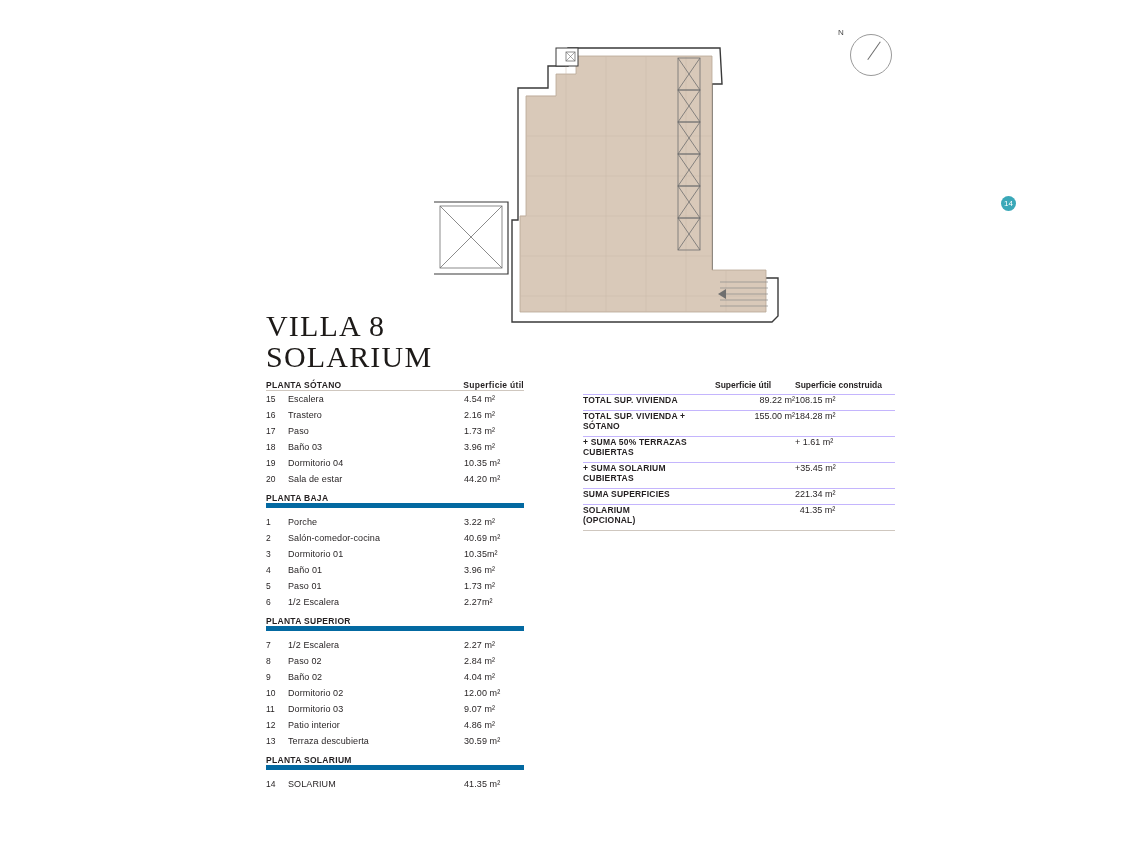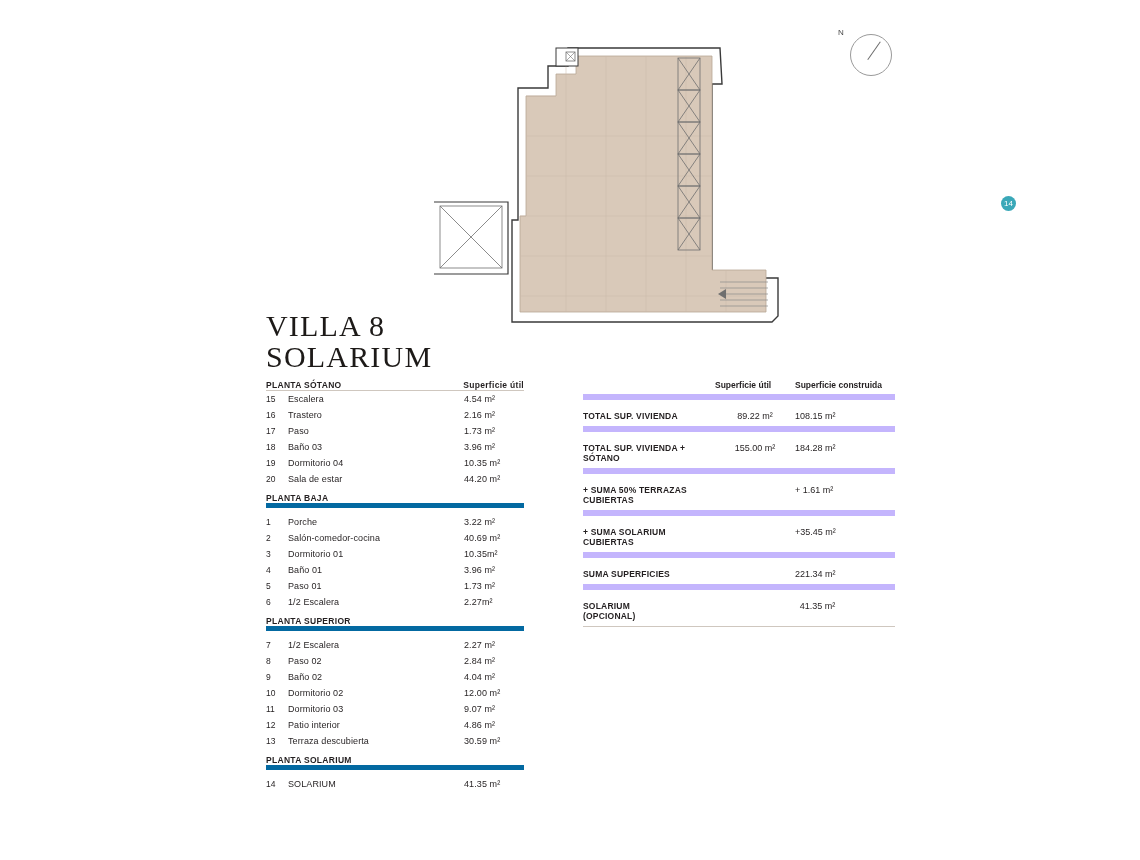--- a/index.html
+++ b/index.html
@@ -152,30 +152,30 @@
     justify-content: flex-end;
     font-weight: bold;
     font-size: 8.5px;
     padding-bottom: 4px;
   }
   .rt-head .c1 { width: 80px; text-align: left; }
   .rt-head .c2 { width: 100px; text-align: left; }
   .rt-row {
     display: flex;
     align-items: baseline;
-    border-top: 6px solid #c4b5fd;
-    padding: 11px 0 5px 0;
+    border-top: 1px solid #c4b5fd;
+    padding: 0 0 5px 0;
   }
   .rt-row .lbl {
     flex: 1;
     font-weight: bold;
     font-size: 8.5px;
     letter-spacing: .2px;
   }
-  .rt-row .c1 { width: 80px; text-align: center; font-weight: normal; font-size: 9px; }
+  .rt-row .c1 { width: 80px; text-align: right; font-weight: normal; font-size: 9px; }
   .rt-row .c2 { width: 100px; text-align: left; font-weight: normal; font-size: 9px; }
   .rt-row.last { border-bottom: 1px solid #cfc7bf; gap: 44px; }
 </style>
 </head>
 <body>
 
 <div class="compass">
   <div class="n-label">N</div>
   <div class="circle"></div>
   <div class="needle"></div>

